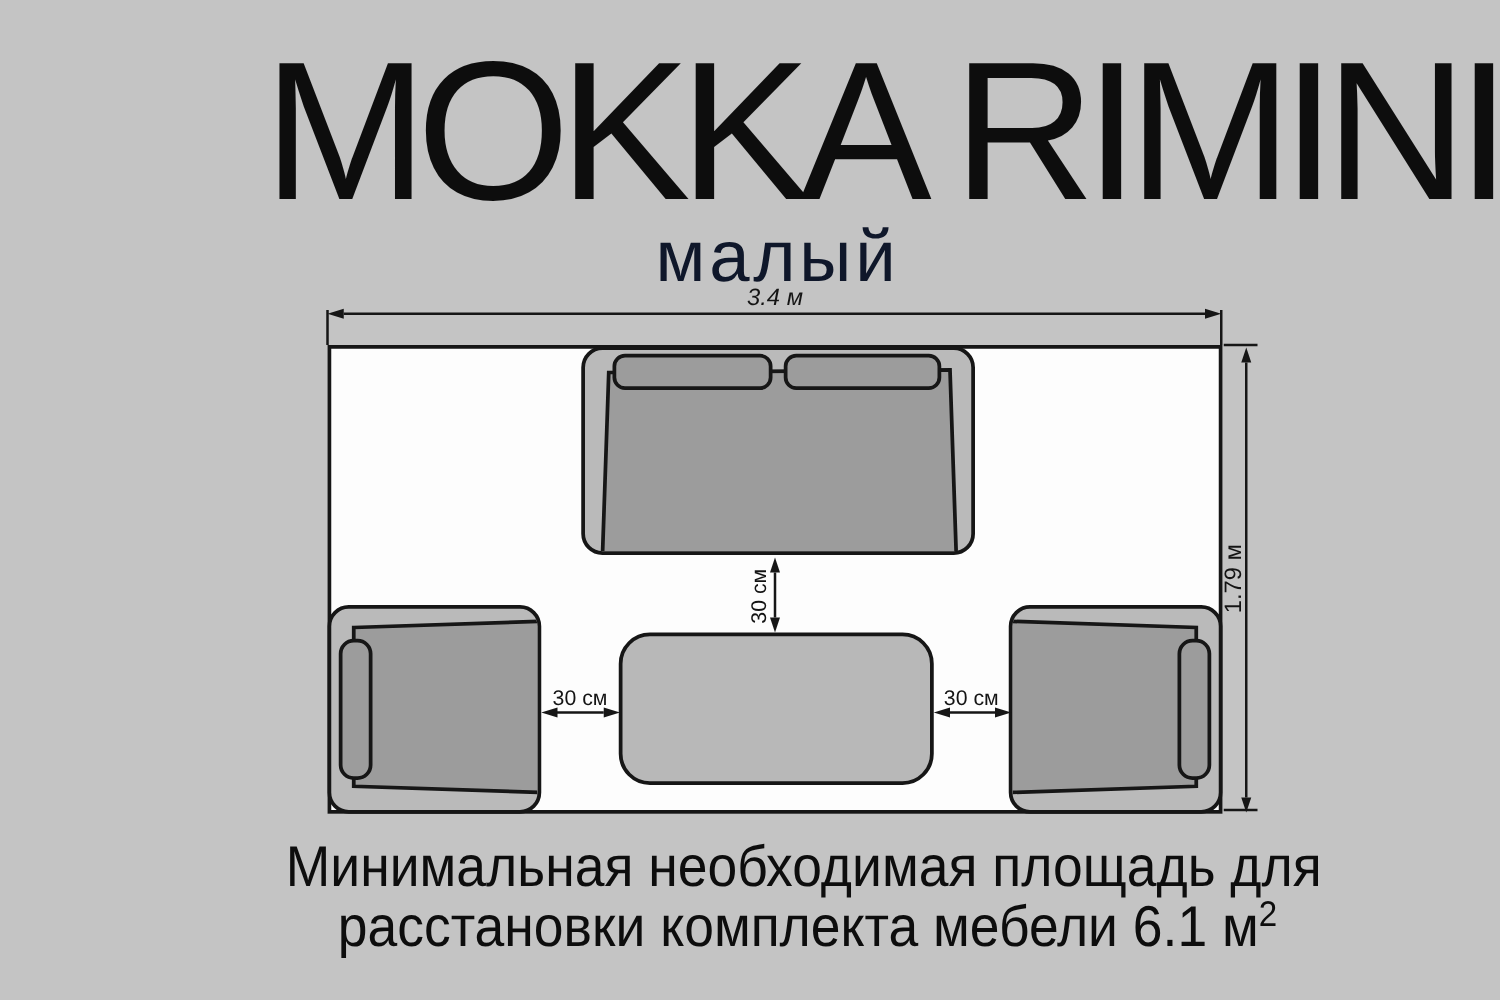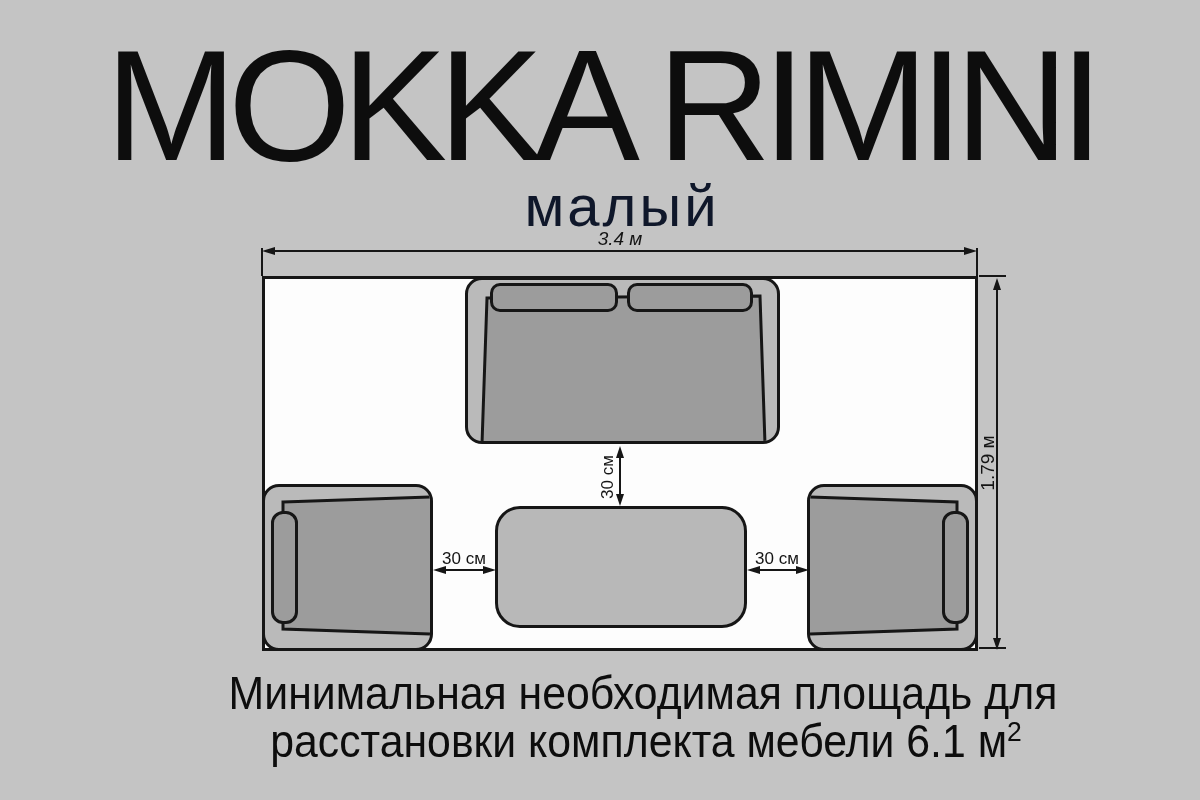--- a/index.html
+++ b/index.html
@@ -10,21 +10,21 @@
     color:#141414;
     overflow:hidden;
     position:relative;
   }
   .abs{position:absolute;}
   .stage{position:absolute;left:0;top:0;width:1200px;height:800px;}
 
   
   .title{
     left:0;top:26px;width:1200px;
-    text-align:center;
+    text-align:right;
     font-size:158px;line-height:158px;
     letter-spacing:-9px;
     font-weight:400;color:#0d0d0d;
     white-space:nowrap;
   }
   .subtitle{
     left:622px;top:177px;
     transform:translateX(-50%);
     font-size:58px;line-height:58px;letter-spacing:3px;
     color:#0f172a;white-space:nowrap;

